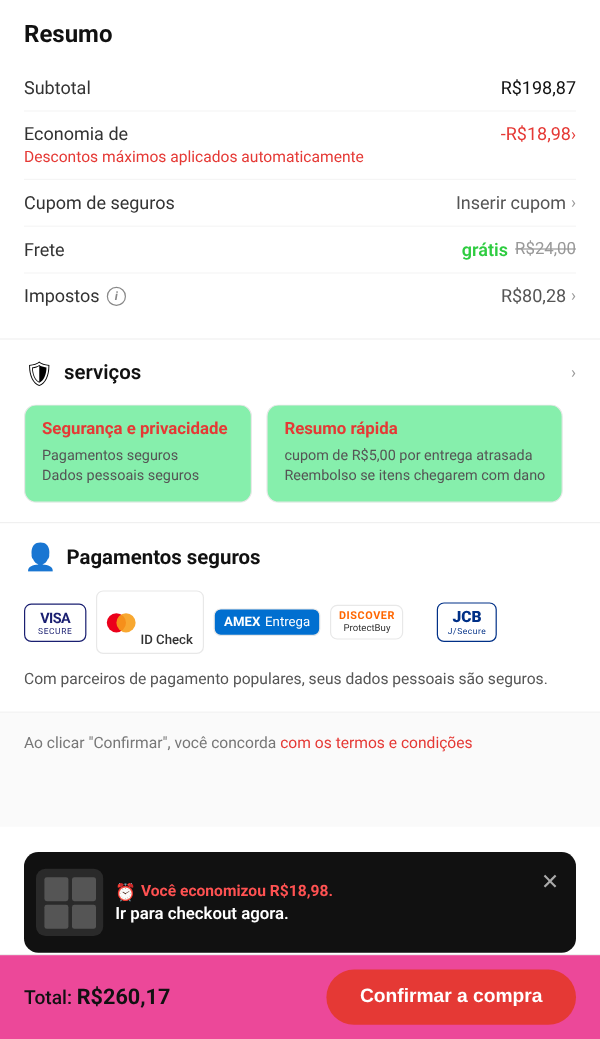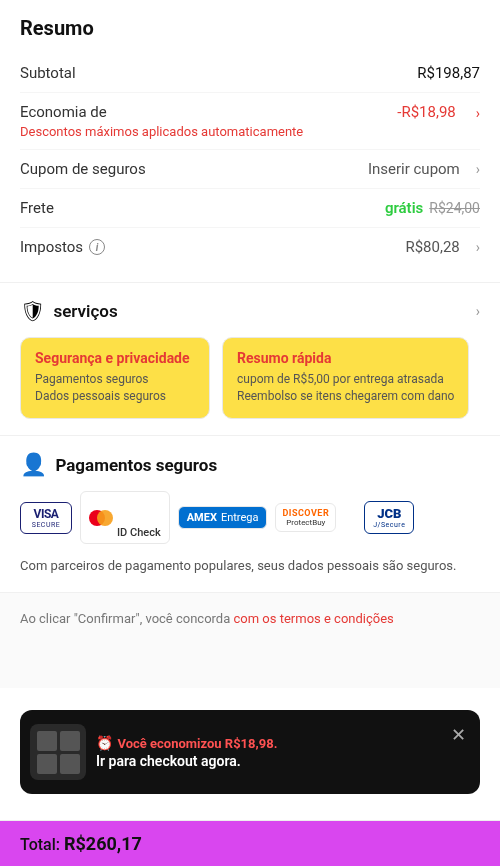--- a/index.html
+++ b/index.html
@@ -49,34 +49,34 @@
     .discount-link {
       font-size: 13px;
       color: #e53935;
       margin-top: 3px;
     }
     .discount-value {
       color: #e53935;
       font-size: 15px;
       display: flex;
       align-items: flex-end;
-      gap: 20px;
+      gap: 0;
     }
     .chevron {
       color: #e53935;
       font-size: 14px;
     }
     .chevron-gray {
       color: #999;
       font-size: 14px;
     }
     .coupon-value {
       display: flex;
       align-items: center;
-      gap: 16px;
+      gap: 4px;
       color: #555;
       font-size: 15px;
     }
     .frete-value {
       display: flex;
       align-items: center;
       gap: 6px;
       font-size: 15px;
     }
     .frete-gratis {
@@ -126,21 +126,21 @@
       font-size: 17px;
       font-weight: 600;
       color: #111;
     }
     .services-cards {
       display: flex;
       gap: 12px;
       overflow: hidden;
     }
     .service-card {
-      background: #fde047;
+      background: #86efac;
       border: 1px solid #e8e8e8;
       border-radius: 10px;
       padding: 12px 14px;
       min-width: 190px;
       flex: 0 0 auto;
     }
     .service-card-title {
       font-size: 14px;
       font-weight: 700;
       color: #e53935;
@@ -307,21 +307,21 @@
     .terms-link {
       color: #e53935;
       text-decoration: none;
     }
     
     .bottom-bar {
       position: fixed;
       bottom: 0;
       left: 0;
       width: 500px;
-      background: #d946ef;
+      background: #ec4899;
       border-top: 1px solid #eee;
       padding: 12px 20px;
       display: flex;
       justify-content: space-between;
       align-items: center;
       z-index: 10;
     }
     .total-label {
       font-size: 16px;
       color: #111;
@@ -555,15 +555,16 @@
       <div class="toast-desc">Ir para checkout agora.</div>
     </div>
     <span class="toast-close">✕</span>
   </div>
 
   <div class="bottom-bar">
     <div>
       <span class="total-label">Total: </span>
       <span class="total-value">R$260,17</span>
     </div>
+    <button class="confirm-btn">Confirmar a compra</button>
   </div>
 
 </div>
 
 </body></html>

